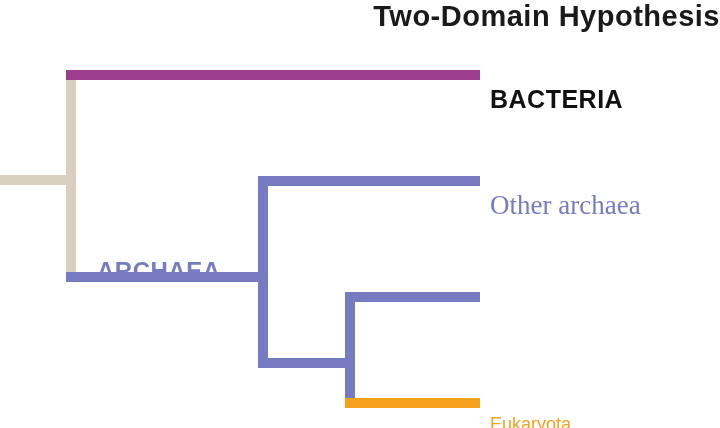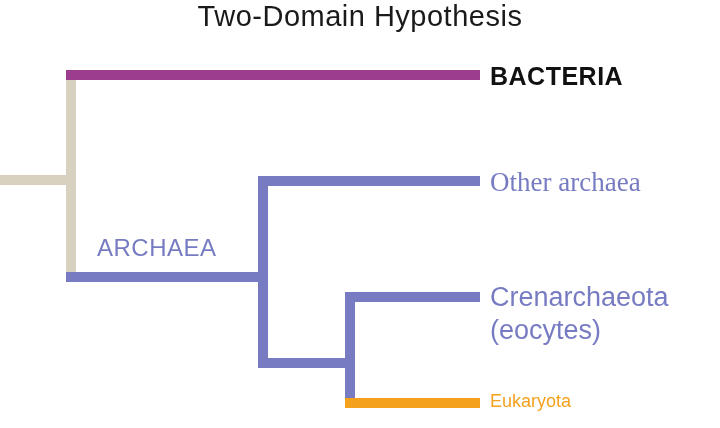--- a/index.html
+++ b/index.html
@@ -14,50 +14,51 @@
     height: 428px;
     background: #ffffff;
     overflow: hidden;
   }
   .title {
     position: absolute;
     top: 0px;
     left: 0;
     width: 720px;
     margin: 0;
-    text-align: center;
+    text-align: right;
     font-size: 29px;
-    font-weight: normal;
+    font-weight: bold;
     color: var(--title_text, #1a1a1a);
     letter-spacing: 0.5px;
   }
   .line {
     position: absolute;
   }
   .c-root     { background: var(--root, #d8d1c0); }
   .c-bacteria { background: var(--bacteria, #9d3d8e); }
   .c-archaea  { background: var(--archaea, #777cc2); }
   .c-euk      { background: var(--eukaryota, #f4a11d); }
 
   .label {
     position: absolute;
     white-space: nowrap;
     line-height: 1.2;
+    margin-top: 23px;
   }
   .lbl-bacteria {
     left: 490px; top: 61px;
     font-size: 25px;
     font-weight: bold;
     color: var(--bacteria_label, #111111);
     letter-spacing: 0.5px;
   }
   .lbl-archaea {
     left: 97px; top: 234px;
     font-size: 24px;
-    font-weight: normal;
+    font-weight: bold;
     color: var(--archaea, #777cc2);
     letter-spacing: 0.5px;
   }
   .lbl-other {
     left: 490px; top: 166px;
     font-size: 27px;
     color: var(--archaea, #777cc2);
     font-family: Liberation Serif, serif;
   }
   .lbl-cren {
@@ -96,20 +97,16 @@
   <div class="line c-archaea" style="left:345px; top:292px; width:135px; height:10px;"></div>
 
   <div class="line c-euk" style="left:345px; top:398px; width:135px; height:10px;"></div>
 
   <div class="label lbl-bacteria">BACTERIA</div>
 
   <div class="label lbl-archaea">ARCHAEA</div>
 
   <div class="label lbl-other">Other archaea</div>
 
-  <div class="label lbl-cren">
-    <span>Crenarchaeota</span><br>
-    <span>(eocytes)</span>
-  </div>
 
   <div class="label lbl-euk">Eukaryota</div>
 
 </div>
 
 </body></html>

